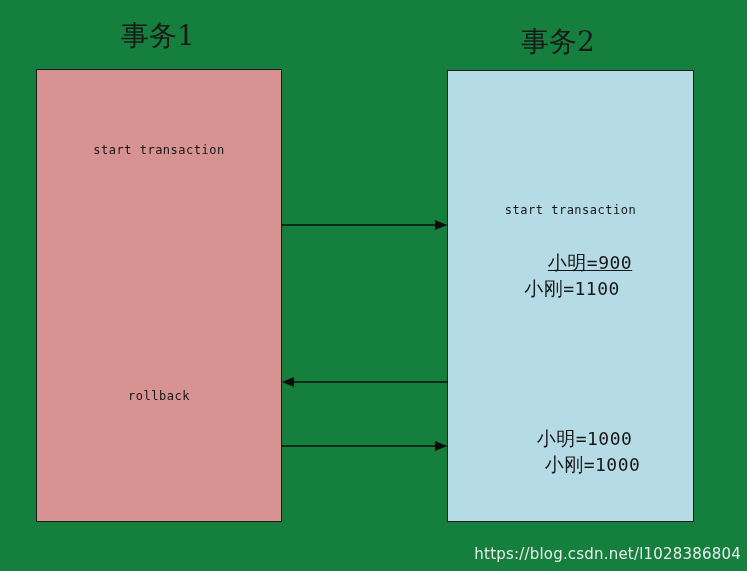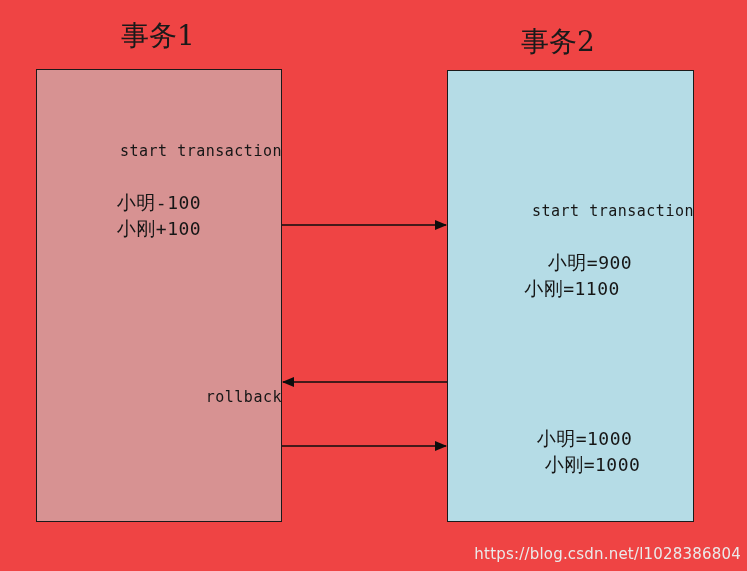--- a/index.html
+++ b/index.html
@@ -4,21 +4,21 @@
 <style>
   html, body {
     margin: 0;
     padding: 0;
     background: #ffffff;
   }
   #canvas {
     position: relative;
     width: 747px;
     height: 571px;
-    background: #ef4444;
+    background: #15803d;
     overflow: hidden;
     font-family: "Liberation Serif", "DejaVu Serif", serif;
   }
 
   
   .col-title {
     position: absolute;
     text-align: center;
     white-space: nowrap;
     color: #1a1a1a;
@@ -50,44 +50,43 @@
   
   .line {
     position: absolute;
     text-align: center;
     white-space: nowrap;
     color: #161616;
     line-height: 1;
   }
   .mono {
     font-family: "DejaVu Sans Mono", "Liberation Mono", monospace;
-    font-size: 15px;
+    font-size: 12px;
     letter-spacing: 0.5px;
-    text-align: right;
   }
   .cjk {
     
     font-family: "DejaVu Serif", "Liberation Serif", serif;
     font-size: 19px;
     letter-spacing: 0.5px;
   }
   .cjk .num {
     font-family: "DejaVu Sans Mono", "Liberation Mono", monospace;
     font-size: 18px;
   }
 
   
   #tx1-start    { left: 36px; top: 144px; width: 246px; }
   #tx1-amount-1 { left: 36px; top: 193px; width: 246px; }
   #tx1-amount-2 { left: 36px; top: 219px; width: 246px; }
   #tx1-rollback { left: 36px; top: 390px; width: 246px; }
 
   
   #tx2-start    { left: 447px; top: 204px; width: 247px; }
-  #tx2-read1-1  { left: 447px; top: 253px; width: 286px; }
+  #tx2-read1-1  { left: 447px; top: 253px; width: 286px; text-decoration: underline; }
   #tx2-read1-2  { left: 447px; top: 279px; width: 250px; }
   #tx2-read2-1  { left: 447px; top: 429px; width: 275px; }
   #tx2-read2-2  { left: 469px; top: 455px; width: 247px; }
 
   
   .arrow-svg {
     position: absolute;
     left: 0; top: 0;
     width: 747px;
     height: 571px;
@@ -115,23 +114,21 @@
   <div class="col-title" id="title-tx1">事务1</div>
 
   <div class="col-title" id="title-tx2">事务2</div>
 
   <div class="txn-box" id="box-tx1"></div>
 
   <div class="txn-box" id="box-tx2"></div>
 
   <div class="line mono" id="tx1-start">start transaction</div>
 
-  <div class="line cjk" id="tx1-amount-1">小明<span class="num">-100</span></div>
 
-  <div class="line cjk" id="tx1-amount-2">小刚<span class="num">+100</span></div>
 
   <div class="line mono" id="tx1-rollback">rollback</div>
 
   <div class="line mono" id="tx2-start">start transaction</div>
 
   <div class="line cjk" id="tx2-read1-1">小明<span class="num">=900</span></div>
 
   <div class="line cjk" id="tx2-read1-2">小刚<span class="num">=1100</span></div>
 
   <div class="line cjk" id="tx2-read2-1">小明<span class="num">=1000</span></div>

